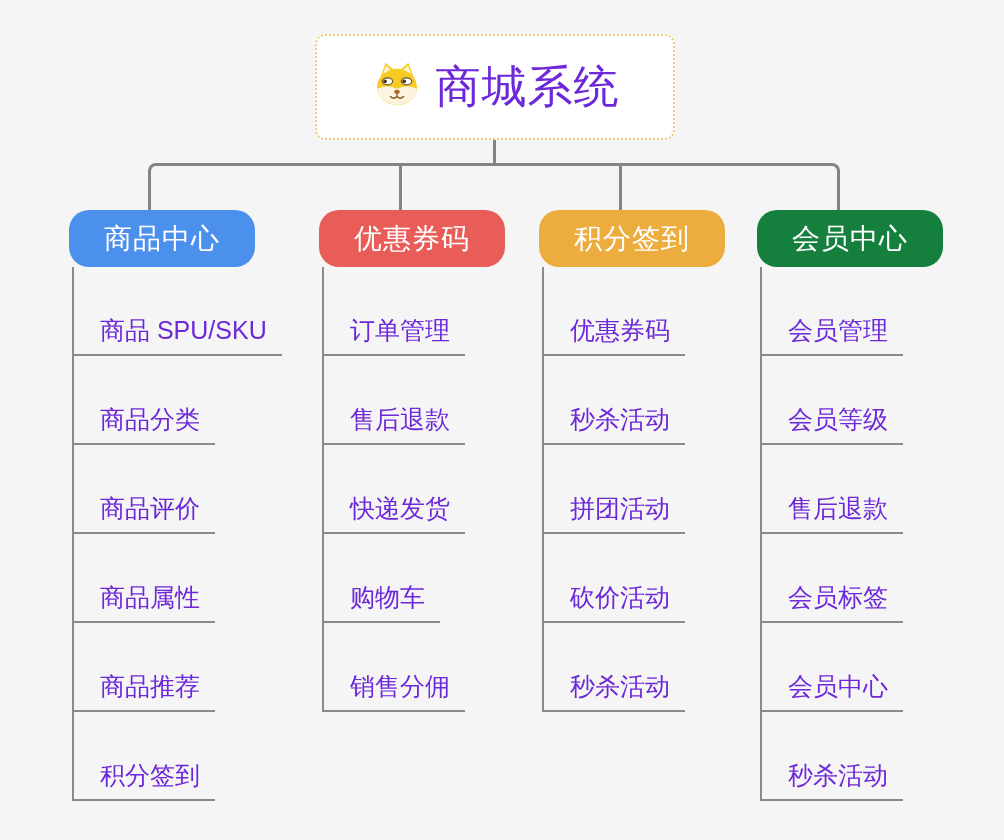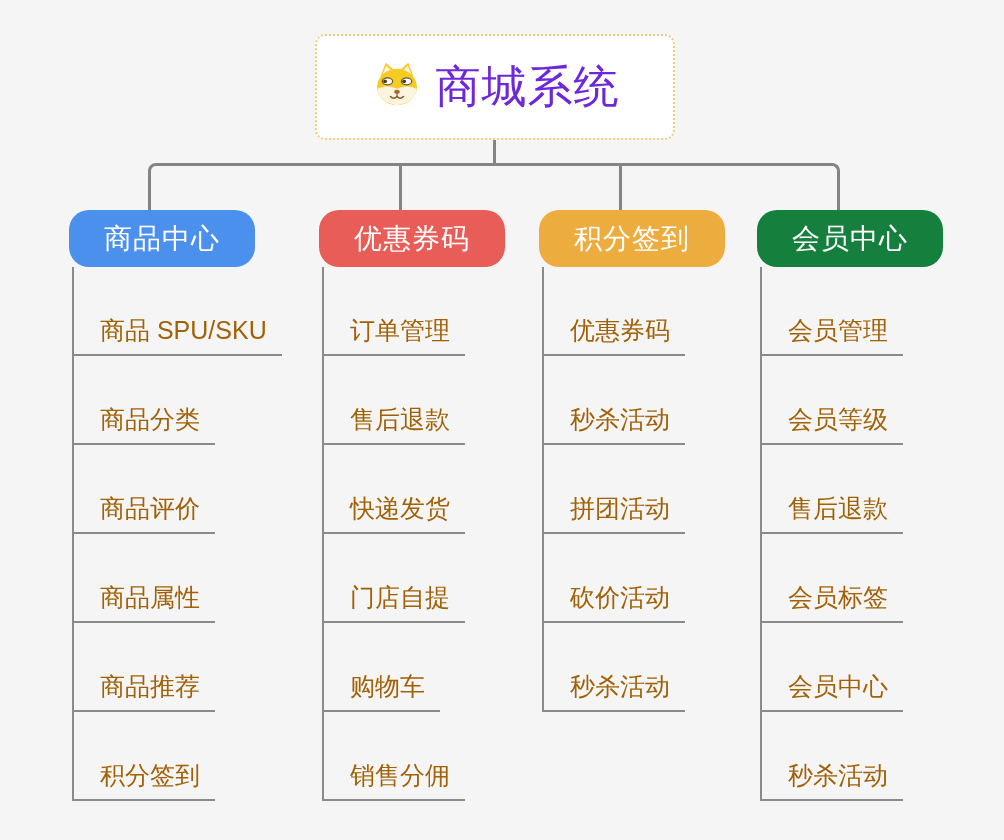--- a/index.html
+++ b/index.html
@@ -78,21 +78,21 @@
   .child{
     height:89px;
     display:flex;
     align-items:flex-end;
   }
   .child-label{
     display:inline-block;
     border-bottom:2px solid #8a8a8a;
     padding:0 15px 7px 26px;
     font-size:25px;
-    color:#a16207;
+    color:#6d28d9;
     white-space:nowrap;
   }
 </style>
 </head>
 <body>
 
 <div class="canvas">
 
   <div class="connector root-stem"></div>
   <div class="connector bus"></div>
@@ -148,23 +148,20 @@
       <li class="child">
           <span class="child-label">订单管理</span>
         </li>
       <li class="child">
           <span class="child-label">售后退款</span>
         </li>
       <li class="child">
           <span class="child-label">快递发货</span>
         </li>
       <li class="child">
-          <span class="child-label">门店自提</span>
-        </li>
-      <li class="child">
           <span class="child-label">购物车</span>
         </li>
       <li class="child">
           <span class="child-label">销售分佣</span>
         </li>
     </ul>
   </section>
 
   <section class="column col-2">
     <div class="branch-header" style="background-color: rgb(237, 173, 62);">积分签到</div>

